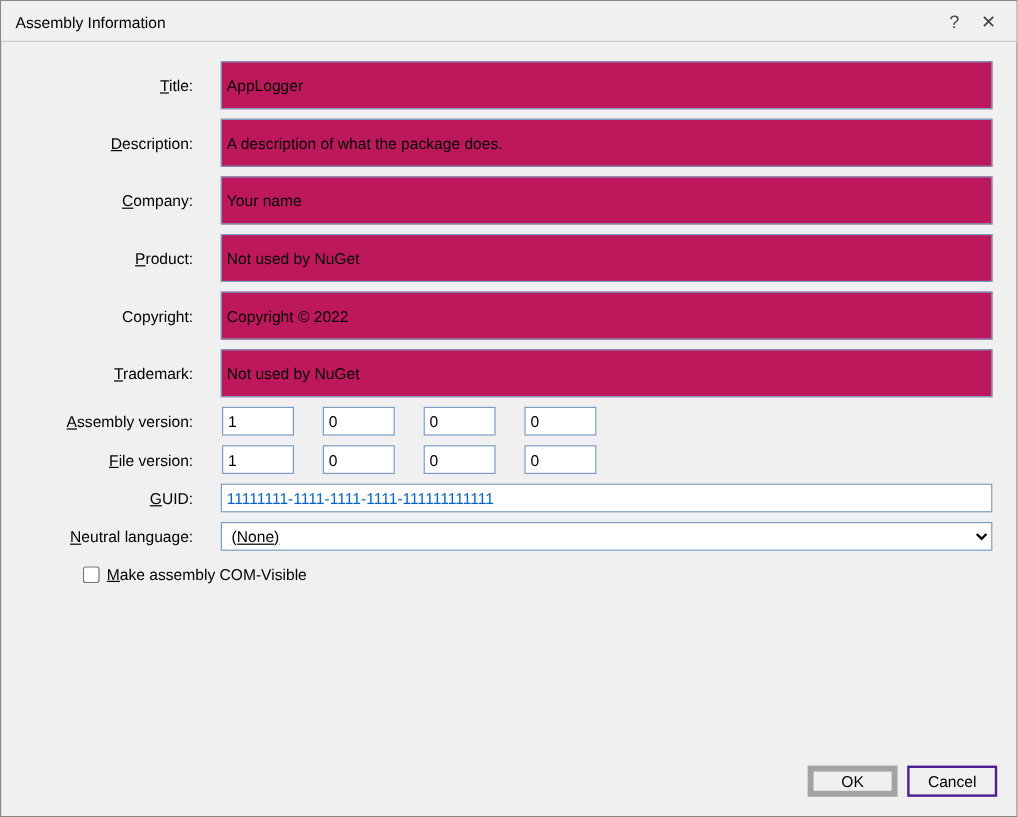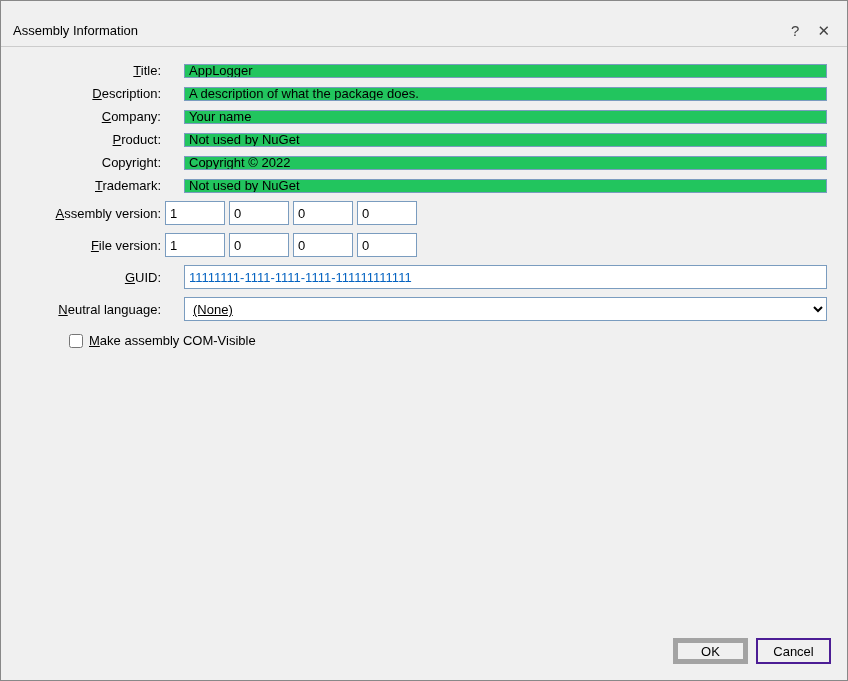--- a/index.html
+++ b/index.html
@@ -24,21 +24,21 @@
       height: 681px;
       display: flex;
       flex-direction: column;
     }
 
     .title-bar {
       background: #f0f0f0;
       display: flex;
       align-items: center;
       justify-content: space-between;
-      padding: 20px 12px 6px 12px;
+      padding: 8px 12px 6px 12px;
       border-bottom: 1px solid #ccc;
     }
 
     .title-bar-title {
       font-size: 13px;
       font-weight: normal;
       color: #000;
     }
 
     .title-bar-buttons {
@@ -78,33 +78,33 @@
       flex-shrink: 0;
       font-size: 13px;
     }
 
     .form-label .underline {
       text-decoration: underline;
     }
 
     .form-input {
       flex: 1;
-      height: 14px;
-      border: 1px solid #7a9cbf;
-      padding: 2px 4px;
-      font-size: 13px;
-      font-family: inherit;
-      background: #22c55e;
+      height: 40px;
+      border: 1px solid #7a9cbf;
+      padding: 2px 4px;
+      font-size: 13px;
+      font-family: inherit;
+      background: #be185d;
       color: #000;
     }
 
     .version-row {
       display: flex;
       align-items: center;
-      gap: 4px;
+      gap: 24px;
     }
 
     .version-input {
       width: 60px;
       height: 24px;
       border: 1px solid #7a9cbf;
       padding: 2px 4px;
       font-size: 13px;
       font-family: inherit;
       background: #fff;

